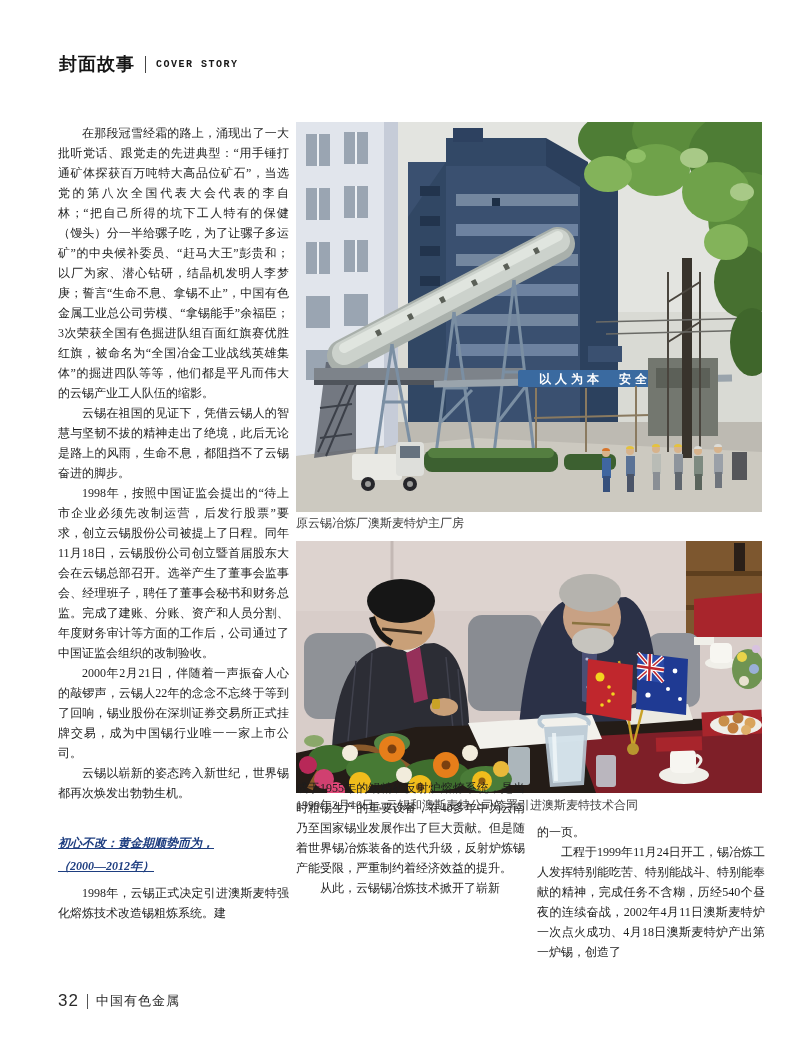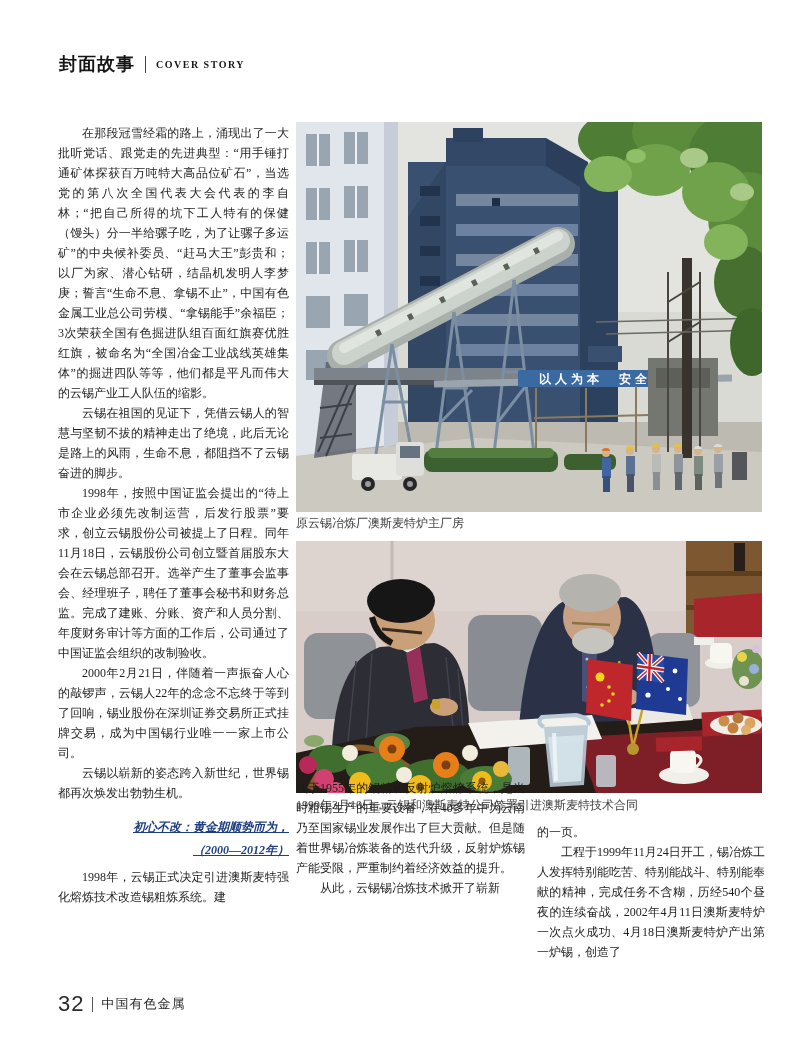--- a/index.html
+++ b/index.html
@@ -2,46 +2,46 @@
 <html><head>
 <meta charset="utf-8">
 <style>
   html,body{margin:0;padding:0;background:#ffffff;}
   .page{
     position:relative;width:808px;height:1044px;background:#ffffff;overflow:hidden;
     font-family:"Liberation Serif",serif;color:#1f1f1f;
   }
   
   .header{position:absolute;left:59px;top:52px;display:flex;align-items:center;
-    font-family:Liberation Serif, serif;font-weight:bold;color:#161616;}
+    font-family:Liberation Mono, monospace;font-weight:bold;color:#161616;}
   .header .cn{font-size:18px;letter-spacing:1px;}
   .header .vbar{display:inline-block;width:1px;height:17px;background:#444;margin:0 10px;}
   .header .en{font-size:10px;letter-spacing:1.5px;}
   
   .col{position:absolute;text-align:justify;font-size:12px;line-height:20px;color:#1d1d1d;}
   .col p{margin:0;text-indent:2em;}
   .col p.noindent{text-indent:0;}
   .left-col{left:58px;top:123px;width:231px;}
   .mid-col{left:296px;top:778px;width:229px;}
   .right-col{left:537px;top:822px;width:228px;}
-  .section-heading{margin:13px 0 5px;text-align:right;font-style:italic;font-weight:bold;
+  .section-heading{margin:29px 0 5px;text-align:left;font-style:italic;font-weight:bold;
     line-height:23px;}
   .section-heading div{text-decoration:underline;}
   
   .photo{position:absolute;left:296px;width:466px;overflow:hidden;}
   .photo svg{display:block;}
   .photo1{top:122px;height:390px;}
   .photo2{top:541px;height:252px;}
   .caption{position:absolute;left:296px;width:466px;font-size:12px;line-height:16px;color:#404040;}
   .caption1{top:515px;}
   .caption2{top:797px;}
   
   .footer{position:absolute;left:58px;top:991px;display:flex;align-items:center;
     color:#2a2a2a;font-family:"Liberation Sans",sans-serif;}
-  .footer .num{font-size:22px;letter-spacing:1px;}
+  .footer .num{font-size:17px;letter-spacing:1px;}
   .footer .vbar{display:inline-block;width:1px;height:15px;background:#555;margin:0 8px;}
   .footer .name{font-size:13px;letter-spacing:1px;}
 </style>
 </head>
 <body>
 
 <div class="page">
 
   <div class="header">
     <span class="cn">封面故事</span>

